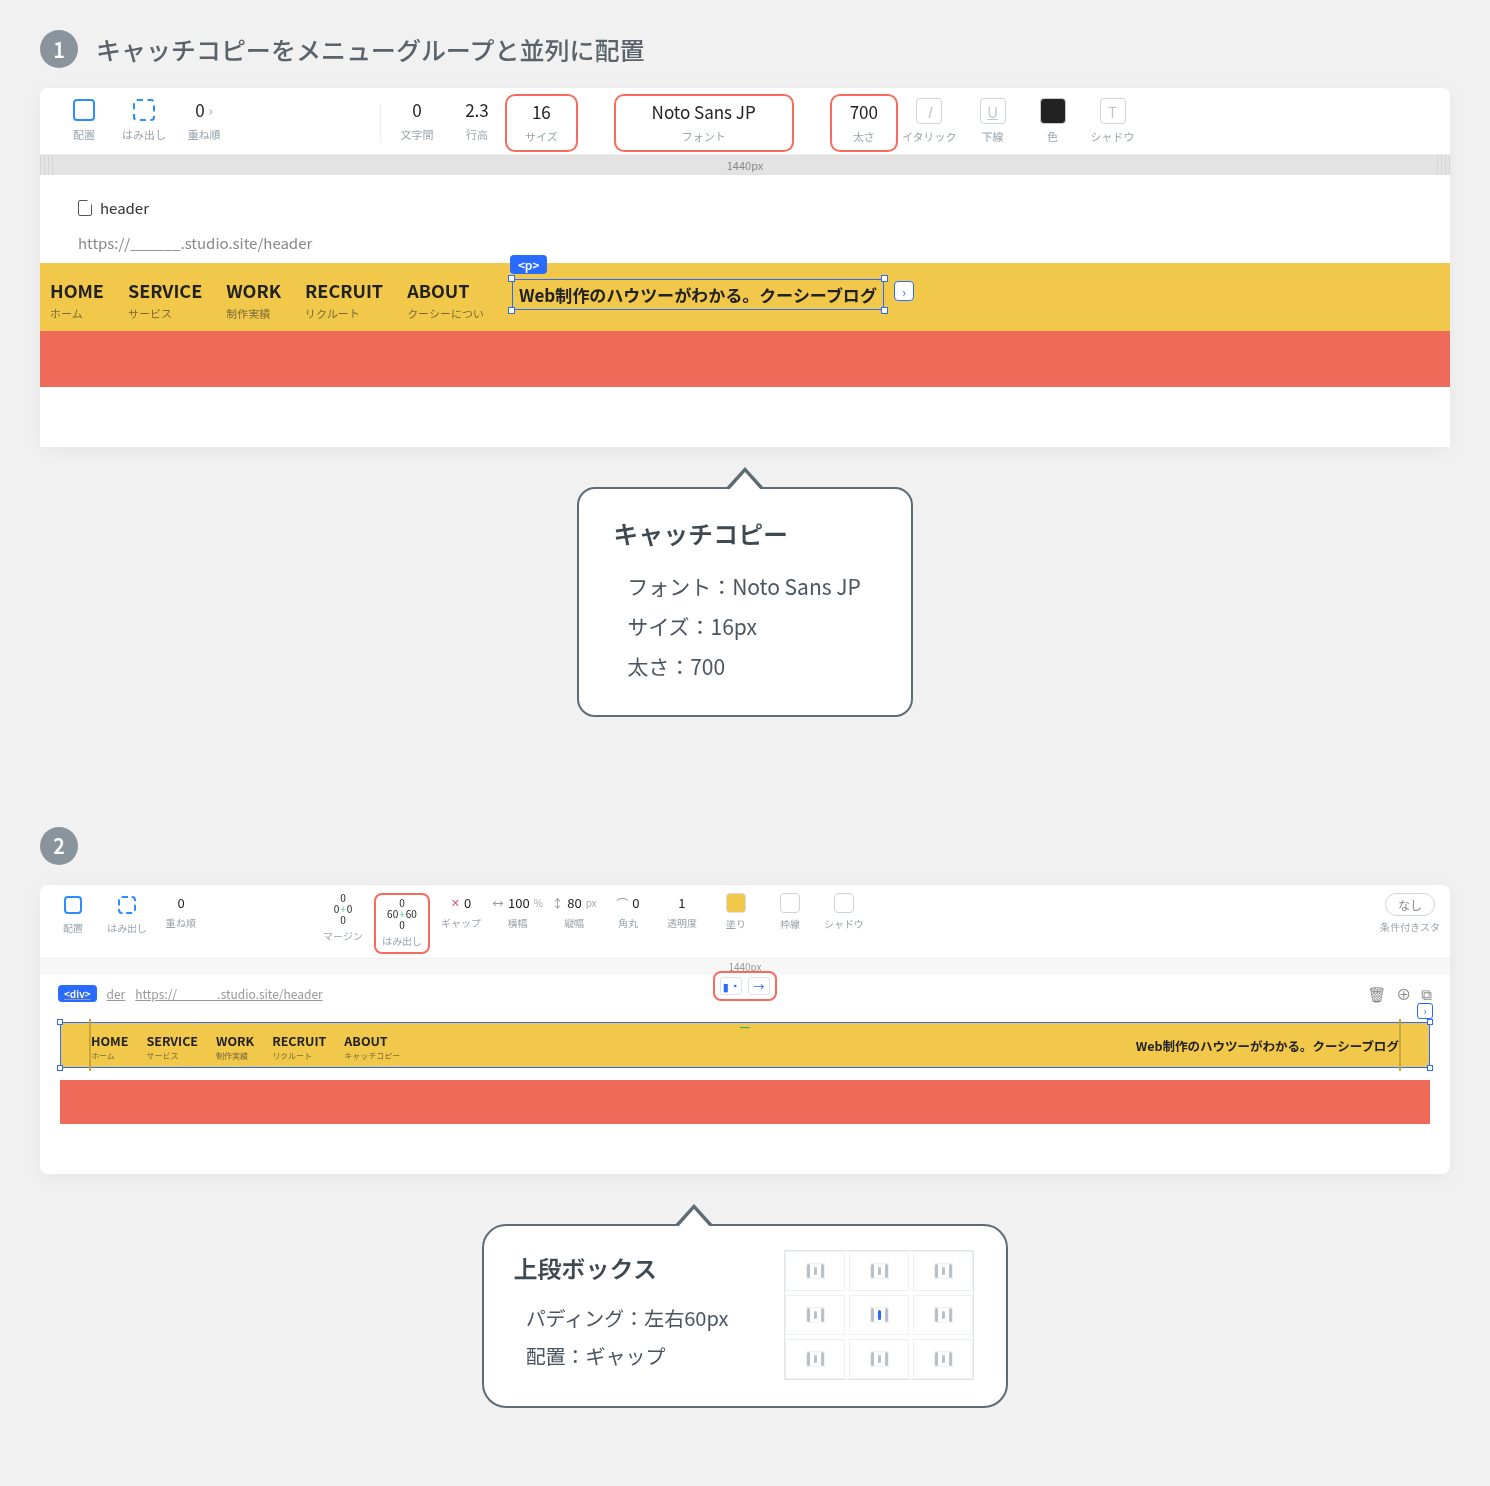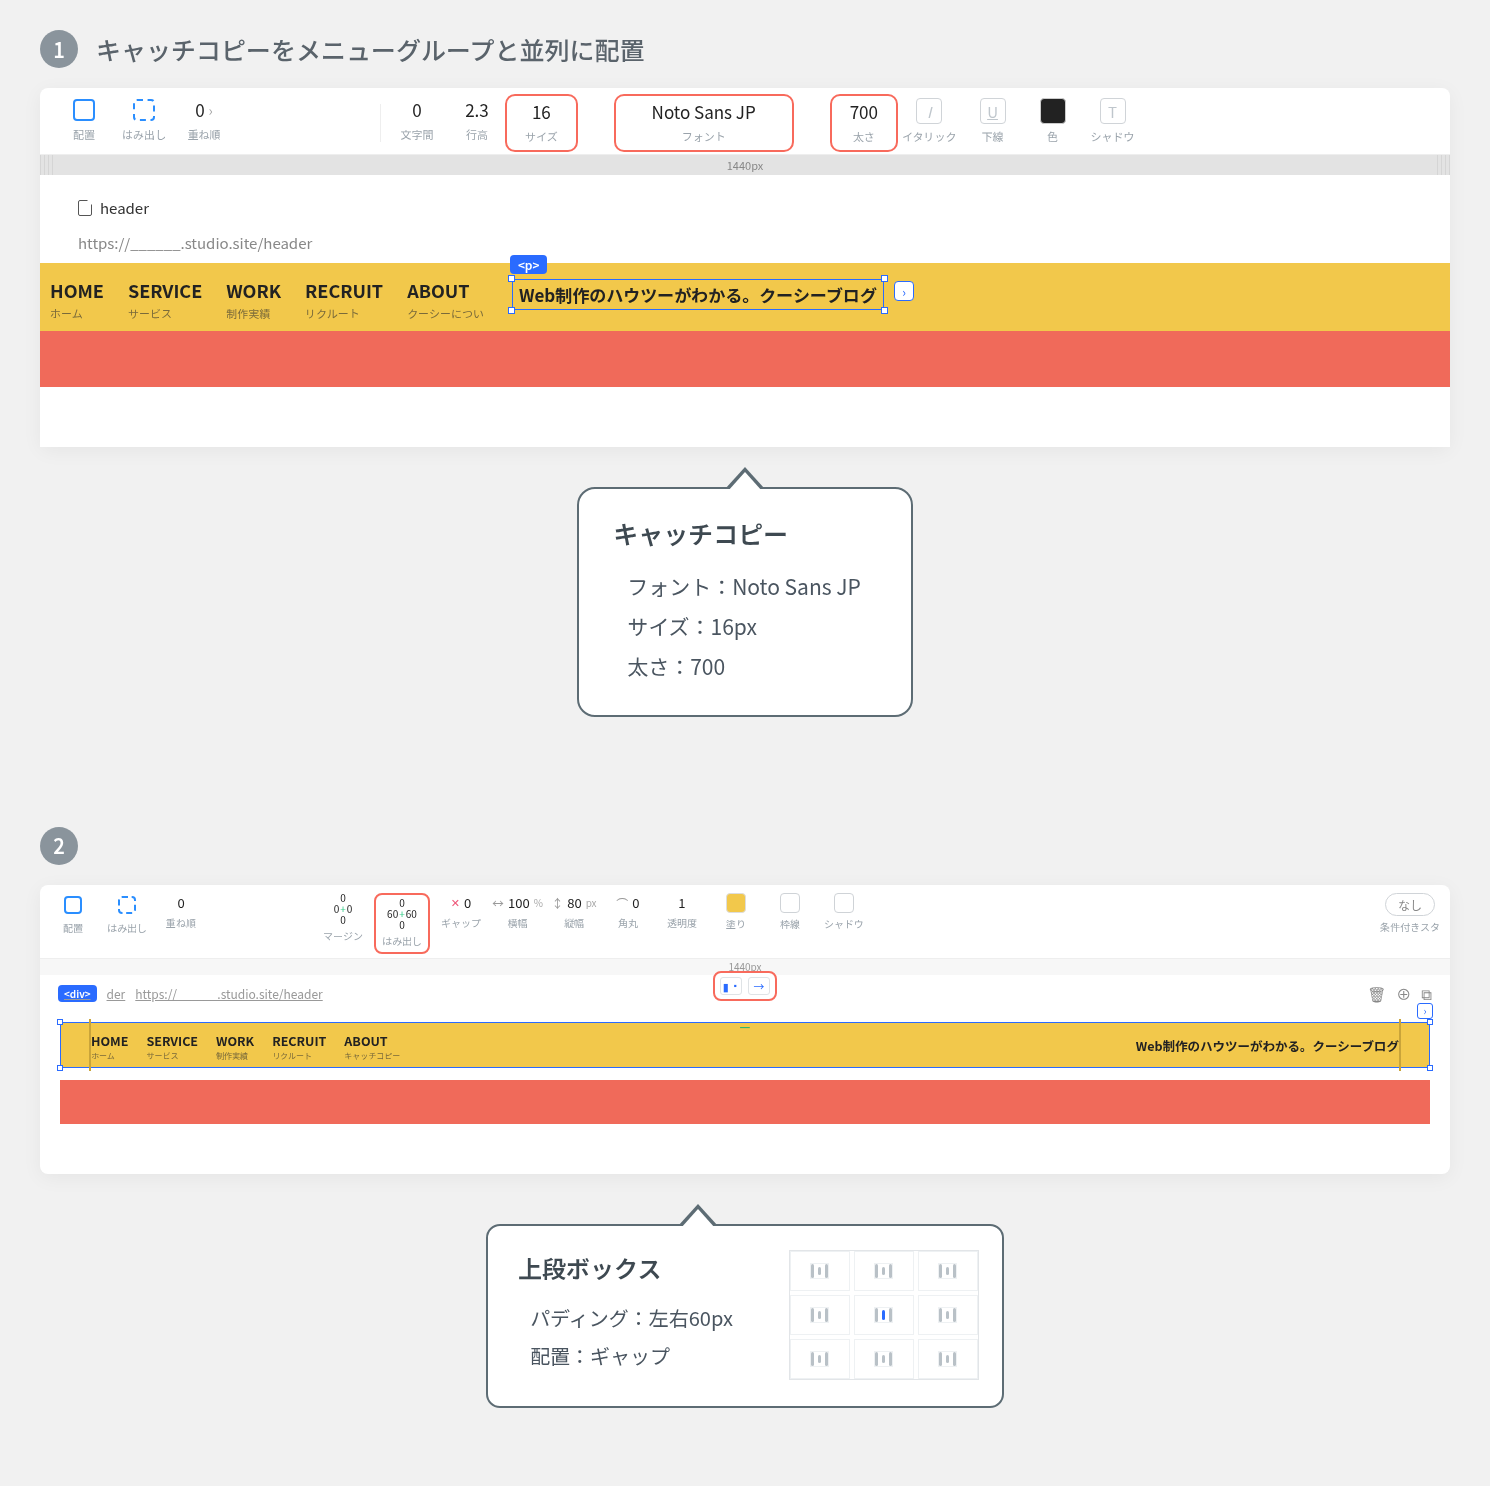--- a/index.html
+++ b/index.html
@@ -82,21 +82,21 @@
   .menus2 .m { display:flex; flex-direction:column; align-items:flex-start;}
   .menus2 .en { font-weight:700; font-size:12.5px; color:#222;}
   .menus2 .jp { font-size:8px; color:#7a6a3a;}
   .catch2 { font-size:12.5px; font-weight:700; color:#222;}
   .edge { position:absolute; width:2px; background:#2a6bff; top:-4px; bottom:-4px;}
   .red2 { background:#f06a5a; height:44px; margin:12px 20px 0;}
   .sel-corner { width:6px;height:6px;background:#fff;border:1.5px solid #2a6bff;position:absolute;}
   .cross { position:absolute; left:50%; top:-6px; transform:translateX(-50%); color:#29b36a; font-size:12px; font-weight:600;}
   .arrow-btn2 { width:16px;height:16px;border:1.5px solid #2a6bff;border-radius:3px;background:#fff;color:#2a6bff;font-size:10px;display:flex;align-items:center;justify-content:center;position:absolute;right:-4px;top:-20px;}
 
-  .tip2 { background:#fff; border:2.5px solid #5d6c74; border-radius:14px; padding:24px 23px 26px 30px; margin:50px auto 40px; width:fit-content; display:flex; gap:56px; align-items:flex-start; position:relative;}
+  .tip2 { background:#fff; border:2.5px solid #5d6c74; border-radius:24px; padding:24px 32px 26px 30px; margin:50px auto 40px; width:fit-content; display:flex; gap:56px; align-items:flex-start; position:relative;}
   .tip2::before { content:""; position:absolute; top:-22px; left:190px; width:0;height:0; border-left:20px solid transparent; border-right:20px solid transparent; border-bottom:22px solid #5d6c74;}
   .tip2::after { content:""; position:absolute; top:-17px; left:193px; width:0;height:0; border-left:17px solid transparent; border-right:17px solid transparent; border-bottom:19px solid #fff;}
   .tip2 h3 { font-size:24px; color:#3e4951; font-weight:600; margin-bottom:14px;}
   .tip2 p { font-size:20px; color:#4a5560; line-height:1.9; margin-left:12px;}
   .align-table { display:grid; grid-template-columns:repeat(3,60px); grid-template-rows:repeat(3,40px); gap:4px; border:1px solid #e2e5e8;}
   .align-table div { border:1px solid #eef1f3; display:flex; align-items:center; justify-content:center;}
   .align-table .dots { display:flex; gap:4px;}
   .align-table .bar { width:3px; background:#b9c1c7; border-radius:2px;}
   .align-table .active .bar.m { background:#2a6bff;}
 </style>

